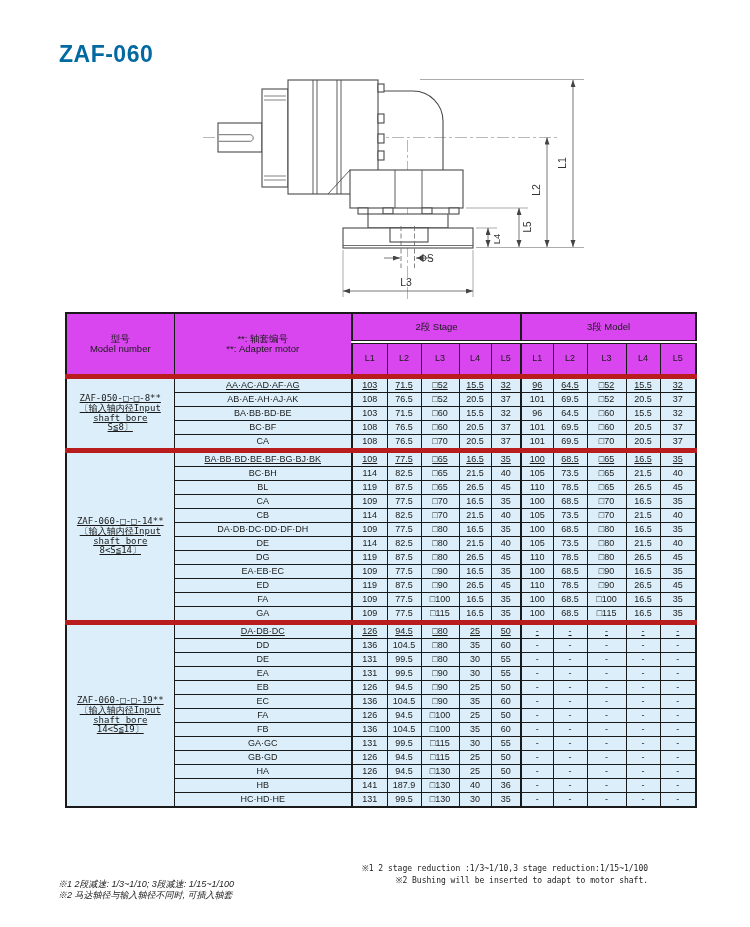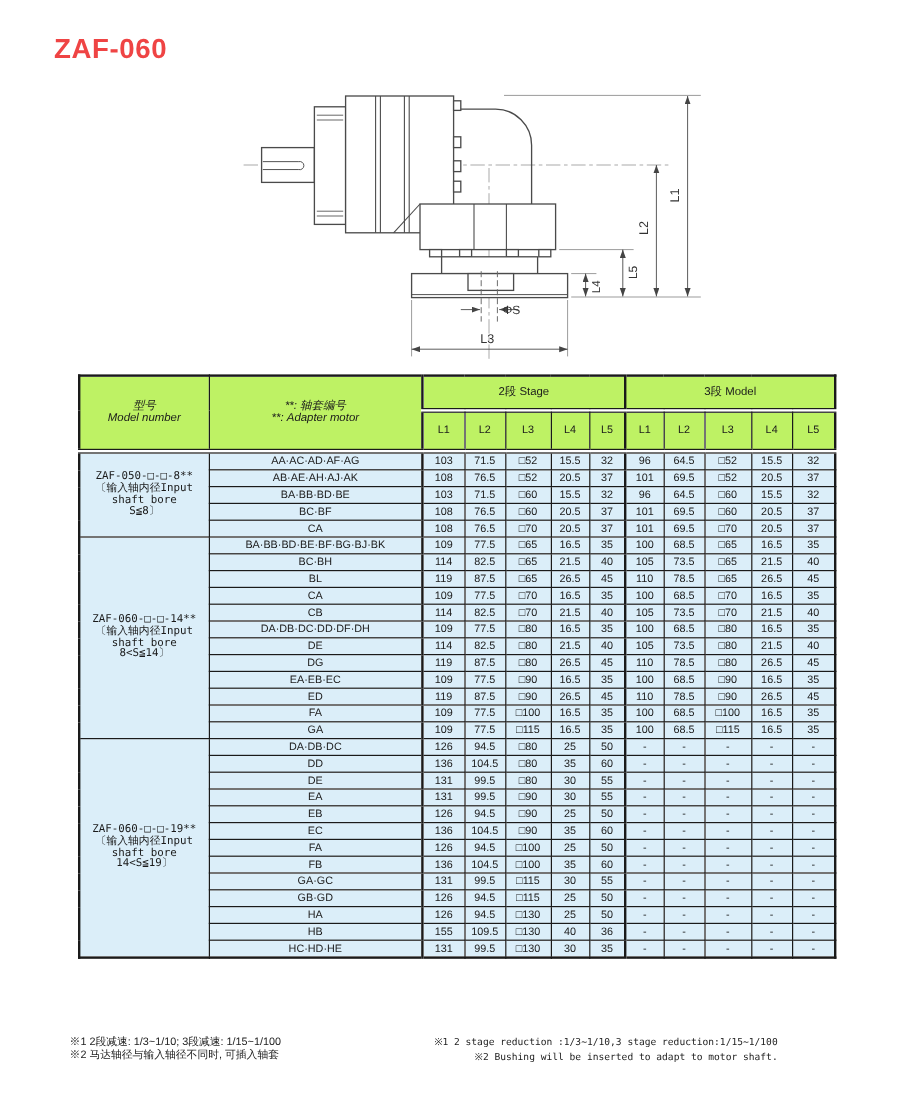--- a/index.html
+++ b/index.html
@@ -1,46 +1,46 @@
 <!DOCTYPE html>
 <html><head>
 <meta charset="utf-8">
 <style>
   html,body{margin:0;padding:0;}
   body{
     width:750px;height:927px;position:relative;overflow:hidden;
     background:#ffffff;font-family:"Liberation Sans",sans-serif;color:#1a1a1a;
   }
   .page-title{
-    position:absolute;left:45px;top:27px;margin:0;
-    font-size:23px;font-weight:bold;letter-spacing:.5px;color:#ef4444;
+    position:absolute;left:45px;top:27px;margin:14px;
+    font-size:23px;font-weight:bold;letter-spacing:.5px;color:#0369a1;
   }
   .drawing{position:absolute;left:0;top:60px;}
   .table-wrap{position:absolute;left:65px;top:312px;width:630px;}
   table.spec{border-collapse:collapse;table-layout:fixed;width:630px;
     border:2px solid #1a1a1a;}
   table.spec th,table.spec td{
     border:1px solid #1a1a1a;padding:0;text-align:center;vertical-align:middle;
     font-size:9px;line-height:1.1;background:#dbeef9;white-space:pre-line;
     overflow:hidden;
   }
-  table.spec thead th{background:#bef264;font-weight:normal;
+  table.spec thead th{background:#d946ef;font-weight:normal;
     border-bottom:4px double #1a1a1a;}
-  th.hdr-main{font-size:9.5px;line-height:1.7;font-style:italic;}
+  th.hdr-main{font-size:9.5px;line-height:1.7;}
   tr.hdr-row1 th{height:26px;font-size:9.5px;}
   tr.hdr-row2 th{height:30px;}
   table.spec tbody td{height:13px;}
   td.model-cell{background:#b2e0f4;font-family:"DejaVu Sans Mono",monospace;
     font-size:8px;line-height:1.45;}
   td.adapter-cell{font-size:9px;}
   .thick-left{border-left:2px solid #1a1a1a !important;}
-  tr.group-start td{border-top:1px solid #b91c1c;}
+  tr.group-start td{border-top:5px solid #b91c1c;text-decoration:underline;}
   .footnotes{position:absolute;top:863px;left:0;width:750px;font-size:9px;
     color:#222;line-height:1.25;}
-  .fn-zh{position:absolute;left:58px;top:0;white-space:pre;}
+  .fn-zh{position:absolute;left:58px;top:16px;white-space:pre;font-style:italic;}
   .fn-en{position:absolute;left:362px;top:0;white-space:pre;
     font-family:"DejaVu Sans Mono",monospace;font-size:8px;line-height:1.45;text-align:right;}
   svg text{font-family:"Liberation Sans",sans-serif;fill:#333;}
 </style>
 </head>
 <body>
 
 <h1 class="page-title">ZAF-060</h1>
 
 <svg class="drawing" width="750" height="250" viewBox="0 60 750 250">
@@ -518,22 +518,22 @@
           <td>25</td>
           <td>50</td>
           <td class="thick-left">-</td>
           <td>-</td>
           <td>-</td>
           <td>-</td>
           <td>-</td>
         </tr>
         <tr>
           <td class="adapter-cell">HB</td>
-          <td class="thick-left">155</td>
-          <td>109.5</td>
+          <td class="thick-left">141</td>
+          <td>187.9</td>
           <td>□130</td>
           <td>40</td>
           <td>36</td>
           <td class="thick-left">-</td>
           <td>-</td>
           <td>-</td>
           <td>-</td>
           <td>-</td>
         </tr>
         <tr>

